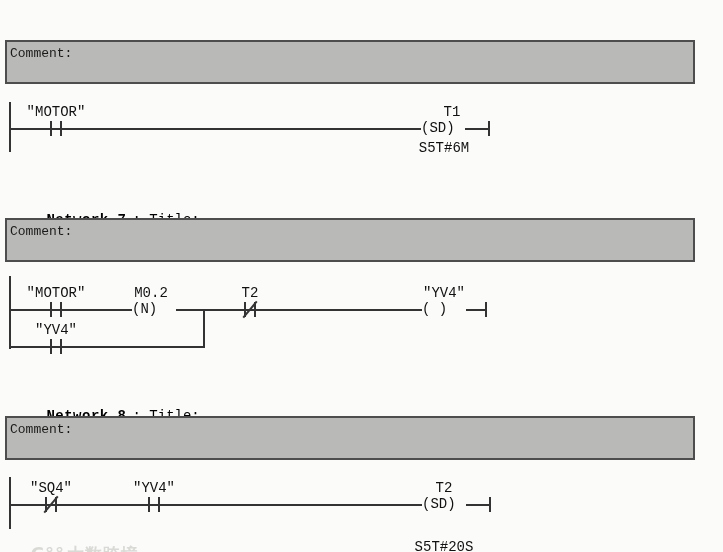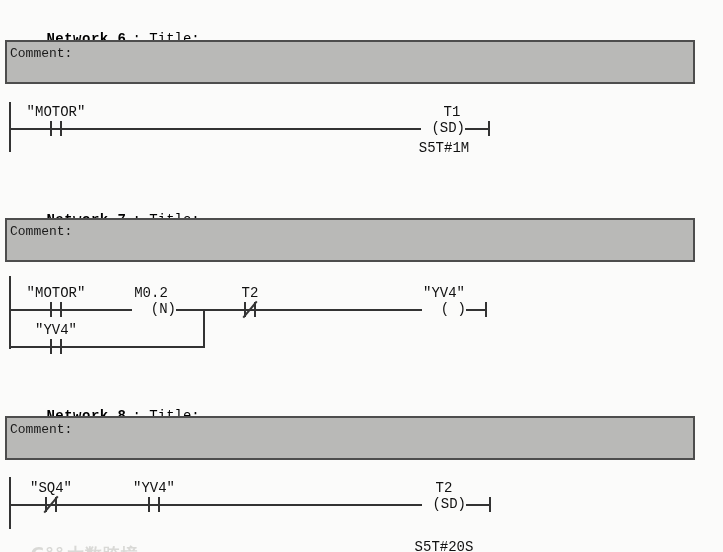--- a/index.html
+++ b/index.html
@@ -29,55 +29,52 @@
   .wire{position:absolute;height:2px;background:var(--wire);}
   .contact{position:absolute;width:12px;height:15px;}
   .cbar{position:absolute;top:0;width:2px;height:15px;background:var(--wire);}
   .cbar.r{left:10px;}
   .slash{position:absolute;left:5px;top:-3px;width:2px;height:21px;background:var(--wire);transform:rotate(40deg);}
   .lbl{
     position:absolute;font-size:14px;line-height:14px;text-align:center;
     white-space:pre;color:#111;
   }
   .coiltxt{
-    position:absolute;width:44px;height:15px;line-height:15px;text-align:right;
+    position:absolute;width:44px;height:15px;line-height:15px;text-align:left;
     font-size:14px;background:var(--bg);white-space:pre;color:#111;
   }
   .watermark{
     position:absolute;left:3px;top:523px;color:var(--wm);
     font-size:17px;font-weight:bold;letter-spacing:1px;white-space:pre;
     font-family:"DejaVu Sans","Liberation Sans",sans-serif;
   }
   .wm-logo{font-size:18px;margin-right:2px;}
 </style>
 </head>
 <body>
 
 <div class="canvas">
 
-  <div class="net-title" style="left:8px;top:12px">
-    <span class="nname">Network 6</span><span class="nrest">: Title:</span>
-  </div>
 
   <div class="comment" style="left:5px;top:40px;width:690px;height:44px">
     <span>Comment:</span>
   </div>
 
   <div class="vline" style="left:9px;top:102px;height:50px"></div>
   <div class="wire" style="left:9px;top:128px;width:480px"></div>
 
   <div class="lbl" style="left:21px;top:105px;width:70px">"MOTOR"</div>
   <div class="contact" style="left:50px;top:121px">
     <div class="cbar"></div>
     <div class="cbar r"></div>
   </div>
 
   <div class="lbl" style="left:417px;top:105px;width:70px">T1</div>
   <div class="coiltxt" style="left:421px;top:121px">(SD)</div>
-  <div class="lbl" style="left:409px;top:141px;width:70px">S5T#1M</div>
+  <div class="lbl" style="left:409px;top:141px;width:70px">S5T#6M</div>
   <div class="vline" style="left:488px;top:121px;height:15px"></div>
 
   <div class="net-title" style="left:8px;top:193px">
     <span class="nname">Network 7</span><span class="nrest">: Title:</span>
   </div>
 
   <div class="comment" style="left:5px;top:218px;width:690px;height:44px">
     <span>Comment:</span>
   </div>
 

